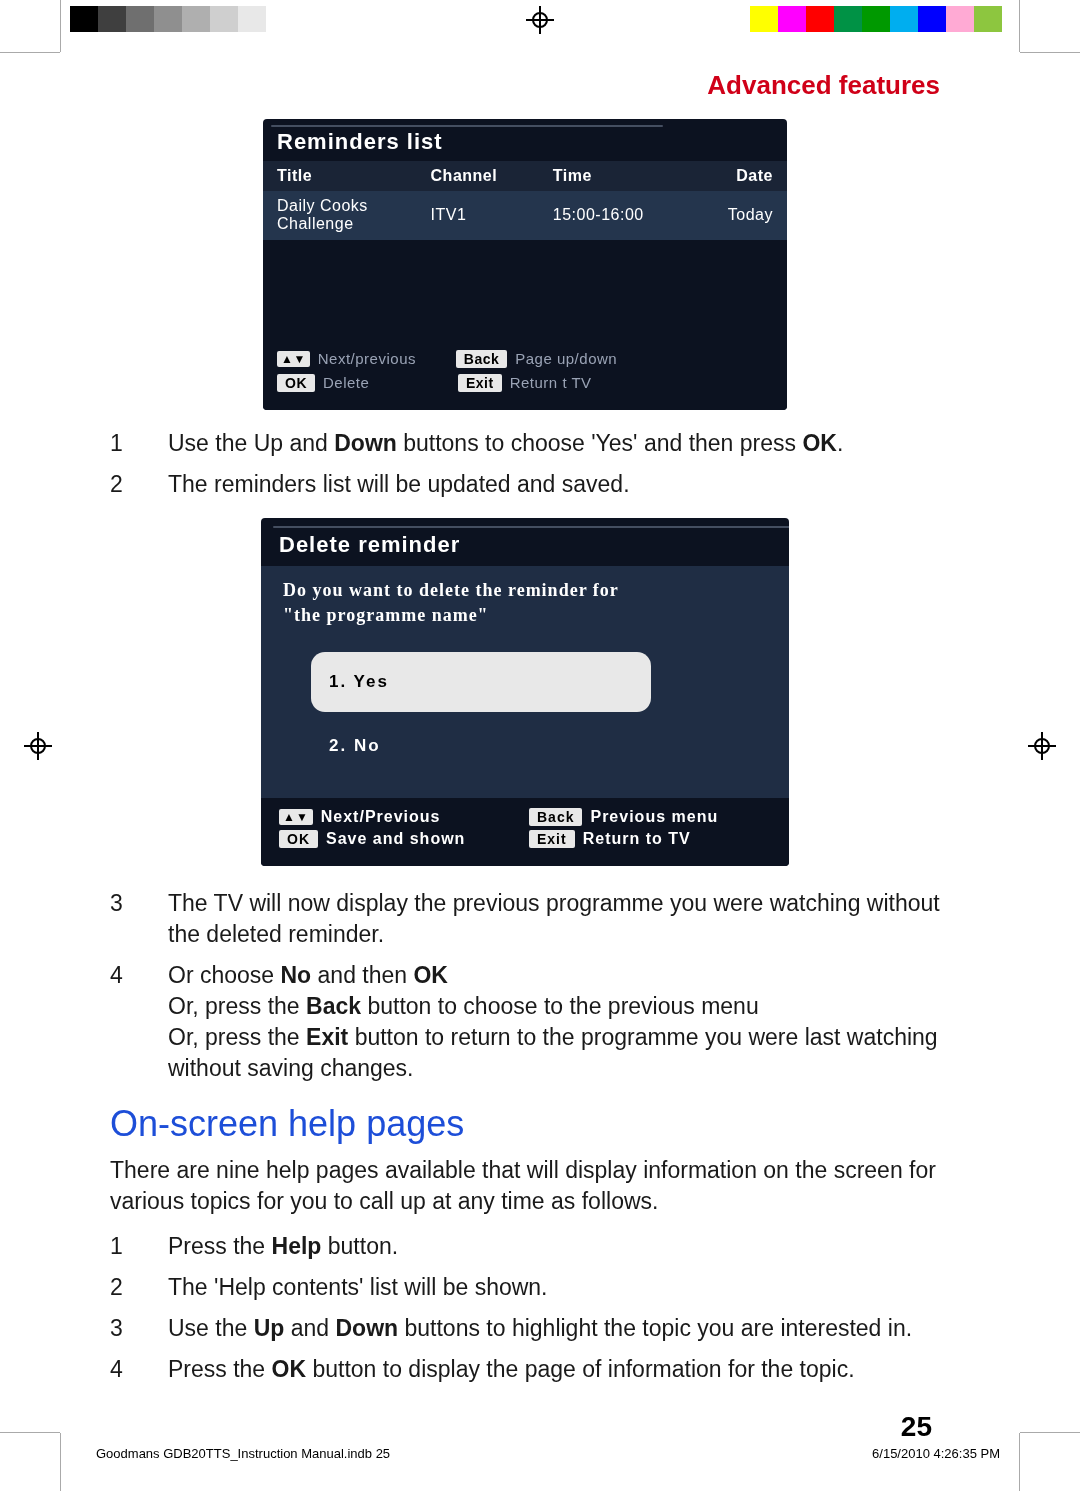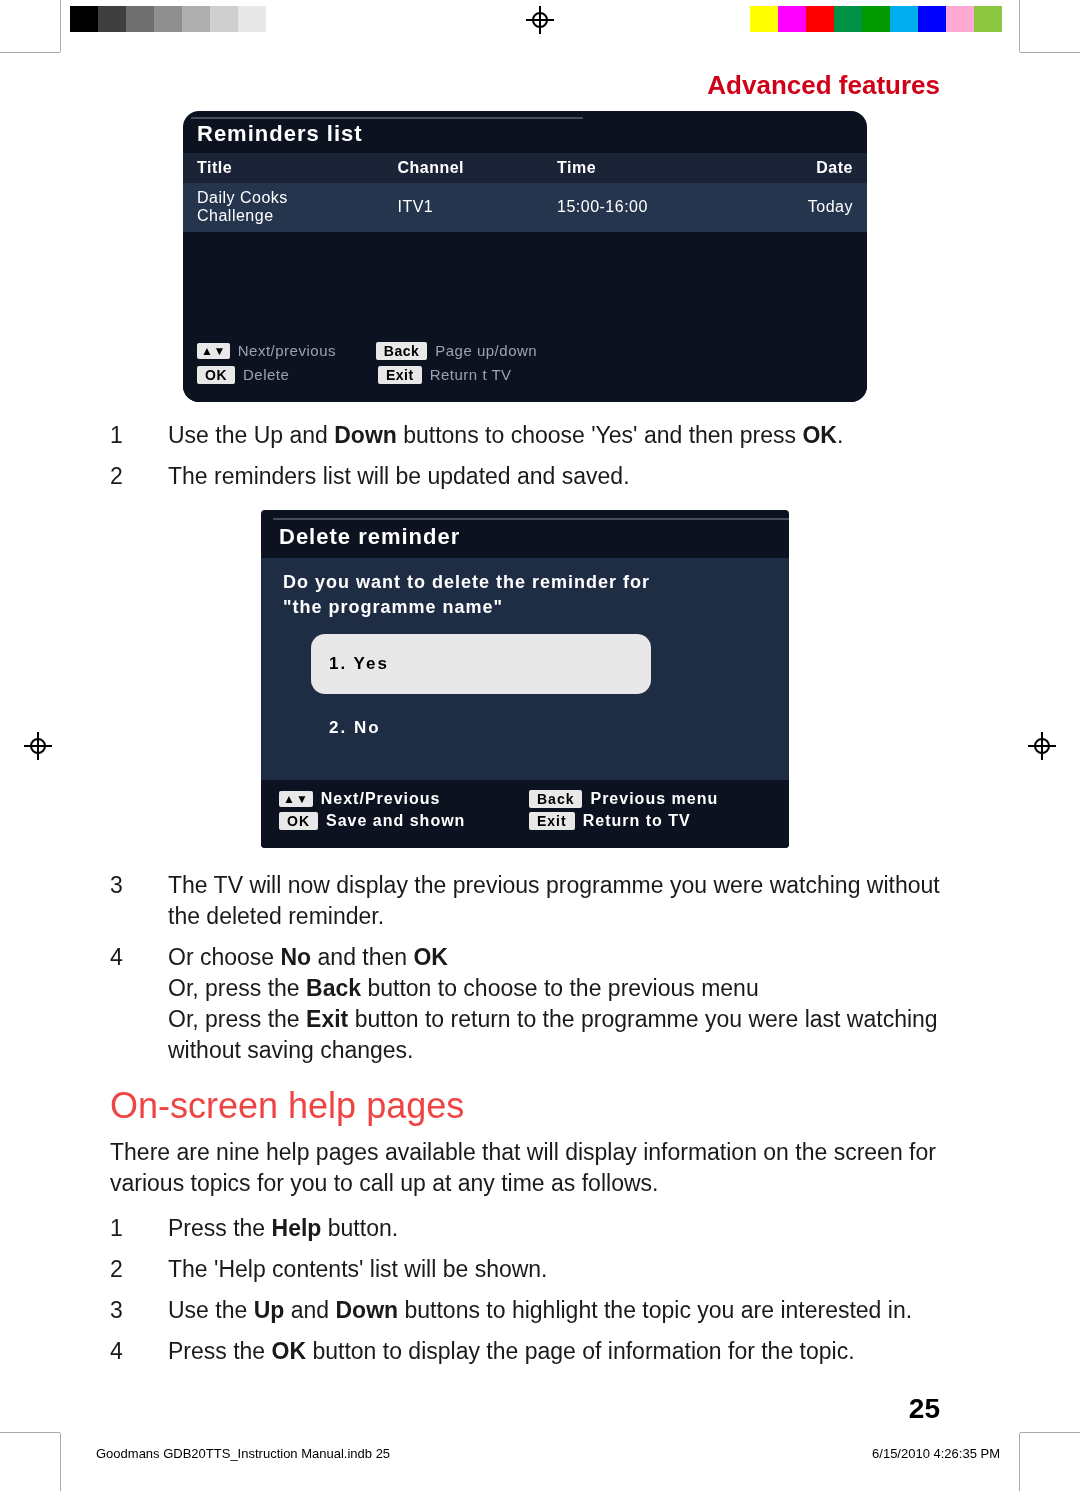--- a/index.html
+++ b/index.html
@@ -26,24 +26,24 @@
   .crop.tr-h { top: 52px; right:0; width: 60px; height:1px; }
   .crop.tr-v { top: 0; right:60px; width:1px; height:52px; }
   .crop.bl-h { bottom: 58px; left:0; width: 60px; height:1px; }
   .crop.bl-v { bottom: 0; left:60px; width:1px; height:58px; }
   .crop.br-h { bottom: 58px; right:0; width: 60px; height:1px; }
   .crop.br-v { bottom: 0; right:60px; width:1px; height:58px; }
 
   
   .page { position: absolute; top: 70px; left: 110px; width: 830px; }
   
-  .section-title { text-align: right; font-weight: bold; font-size: 26px; color: #d00018; margin-bottom: 10px; }
-  
-  
-  .screenshot1 { width: 684px; margin: 0 auto 18px auto; background: #0c1220; border-radius: 16px; overflow: hidden; font-family: Arial, sans-serif; }
+  .section-title { text-align: right; font-weight: bold; font-size: 26px; color: #d00018; margin-bottom: 18px; }
+  
+  
+  .screenshot1 { width: 524px; margin: 0 auto 18px auto; background: #0c1220; border-radius: 4px; overflow: hidden; font-family: Arial, sans-serif; }
   .panel-title-wrap { padding: 10px 14px 6px 14px; }
   .panel-title { font-size: 22px; font-weight: bold; color: #fff; letter-spacing: 1px; display:inline-block; position:relative; }
   .panel-title::before { content:''; position:absolute; left:-6px; top:-4px; right:-220px; height:2px; background:#444e60; border-radius:2px; }
   
   .table { width: 100%; border-collapse: collapse; }
   .table th, .table td { padding: 6px 14px; font-size: 16px; color:#fff; text-align:left; letter-spacing:0.5px; }
   .table th { font-weight: bold; }
   .table th:last-child, .table td:last-child { text-align: right; }
   .row-odd { background: #24354d; }
   .row-hdr { background: #1a2436; }
@@ -60,32 +60,32 @@
   ol.steps li { display: flex; font-size: 23px; color:#1a1a1a; line-height: 1.35; margin-bottom: 10px; }
   ol.steps li .num { flex: 0 0 58px; }
   ol.steps li .txt { flex: 1; }
   
   
   .screenshot2 { width: 528px; margin: 0 auto 22px auto; background: #0c1220; border-radius: 4px; overflow:hidden; font-family: Arial, sans-serif; }
   .del-title { margin: 14px 18px 8px 18px; font-size: 22px; font-weight:bold; color:#fff; letter-spacing:1px; position:relative; }
   .del-title::before, .del-title::after { content:''; position:absolute; height:2px; background:#444e60; border-radius:2px; }
   .del-title::before { left:-6px; top:-6px; right: -40px; }
   .del-body { background:#1f2d44; margin: 0; padding: 12px 22px 18px 22px; font-size:18px; color:#fff; letter-spacing:1px; font-weight:bold; }
-  .del-body .q { line-height:1.4; margin-bottom: 14px; }
+  .del-body .q { line-height:1.4; margin-bottom: 24px; font-family: Liberation Serif, serif; }
   .opt { margin-left: 28px; padding: 20px 18px; font-size:17px; font-weight:bold; letter-spacing:2px; display:inline-block; min-width:340px; }
   .opt.selected { background:#e8e8e8; color:#000; border-radius: 14px; }
   .opt-row { margin-bottom: 4px; }
   .del-footer { background:#0c1220; padding: 10px 18px 14px 18px; font-size:16px; color:#fff; font-weight:bold; letter-spacing:1px; }
   .del-footer .row { display:flex; align-items:center; gap:8px; margin-bottom:4px; }
   .del-footer .col { flex:1; display:flex; align-items:center; gap:8px; }
   
-  h2.heading { font-size: 36px; font-weight: normal; margin: 14px 0 10px 0; color:#ef4444; }
+  h2.heading { font-size: 36px; font-weight: normal; margin: 14px 0 10px 0; color:#1d4ed8; }
   p.bodytext { font-size: 23px; line-height:1.35; color:#1a1a1a; margin-bottom: 14px; }
   
-  .pagenum { position:absolute; right:0; bottom: -40px; font-size: 28px; font-weight:bold;text-align:center; }
+  .pagenum { position:absolute; right:8px; bottom: -40px; font-size: 28px; font-weight:bold;text-align:center; }
   
   .print-footer { position:absolute; bottom: 30px; left: 96px; right: 80px; font-size: 13px; color:#000; display:flex; justify-content:space-between; }
 </style>
 </head>
 <body>
 
 <div class="reg-top">
   <div class="colorbar left">
       <div class="sq" style="background: rgb(0, 0, 0);"></div>
       <div class="sq" style="background: rgb(63, 63, 63);"></div>

